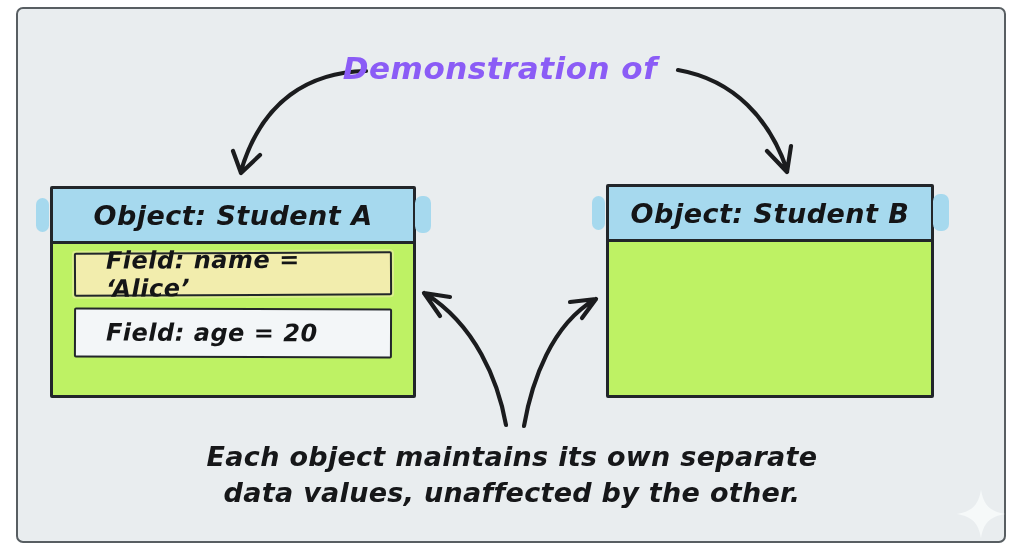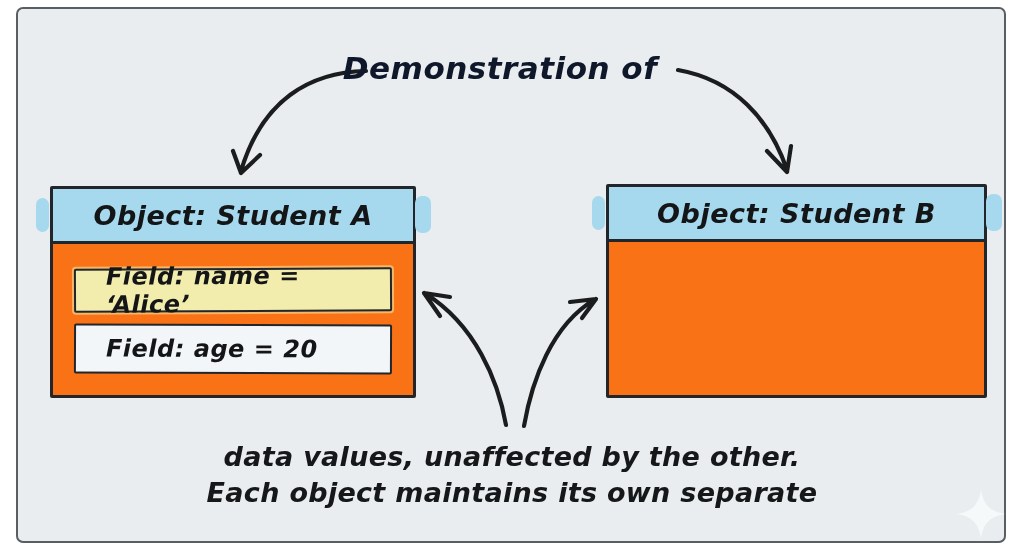--- a/index.html
+++ b/index.html
@@ -31,37 +31,37 @@
     stroke: #1b1c1e;
     stroke-width: 4.2;
     stroke-linecap: round;
     stroke-linejoin: round;
   }
 
   .title-block {
     position: absolute;
     left: 0; top: 46px; width: 1000px;
     text-align: center;
-    color: #0f172a;
+    color: #8b5cf6;
     font-style: italic;
     font-weight: 700;
     font-size: 31px;
     line-height: 44px;
     letter-spacing: 0.5px;
   }
 
   .obj-box {
     position: absolute;
-    background: #f97316;
+    background: #bef264;
     border: 3px solid #22262a;
     border-radius: 2px;
     box-sizing: border-box;
   }
   .obj-box.box-a { left: 50px; top: 186px; width: 366px; height: 212px; }
-  .obj-box.box-b { left: 606px; top: 184px; width: 381px; height: 214px; }
+  .obj-box.box-b { left: 606px; top: 184px; width: 328px; height: 214px; }
 
   .obj-header {
     position: relative;
     height: 52px;
     background: #a6d9ee;
     border-bottom: 3px solid #22262a;
     display: flex; align-items: center; justify-content: center;
     font-style: italic; font-weight: 700;
     font-size: 27px; color: #141517;
     letter-spacing: 0.5px;
@@ -72,21 +72,21 @@
     width: 13px; height: 34px;
     background: #a6d9ee; border-radius: 7px;
   }
   .obj-header::after {
     content: "";
     position: absolute; right: -18px; top: 7px;
     width: 16px; height: 37px;
     background: #a6d9ee; border-radius: 7px;
   }
 
-  .obj-body { padding: 24px 21px 0 21px; }
+  .obj-body { padding: 8px 21px 0 21px; }
 
   .field {
     border: 2.5px solid #22262a;
     border-radius: 2px;
     box-sizing: border-box;
     background: #f3f6f8;
     display: flex; align-items: center;
     padding-left: 30px;
     font-style: italic; font-weight: 700;
     font-size: 24px; color: #141517;
@@ -140,21 +140,21 @@
       <div class="field name-field">Field: name = ‘Alice’</div>
       <div class="field age-field">Field: age = 20</div>
     </div>
   </div>
 
   <div class="obj-box box-b">
     <div class="obj-header">Object: Student B</div>
   </div>
 
   <div class="caption-block">
+    <div>Each object maintains its own separate</div>
     <div>data values, unaffected by the other.</div>
-    <div>Each object maintains its own separate</div>
   </div>
 
   <svg class="sparkle" viewBox="-26 -26 52 52">
     <path d="M0,-24 C2.5,-9 9,-2.5 24,0 C9,2.5 2.5,9 0,24 C-2.5,9 -9,2.5 -24,0 C-9,-2.5 -2.5,-9 0,-24 Z" fill="#f8fbfb"></path>
   </svg>
 
 </div>
 
 </body></html>

